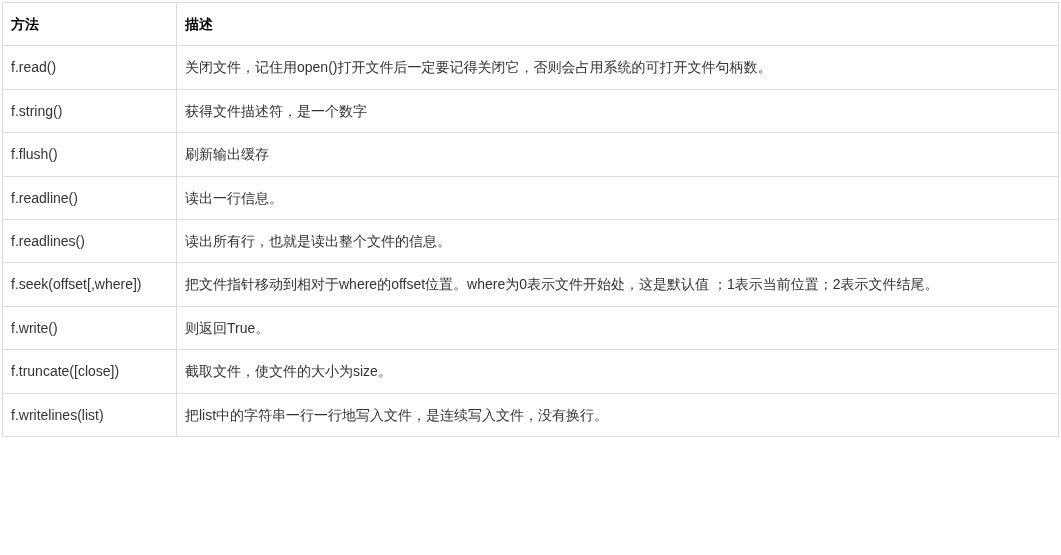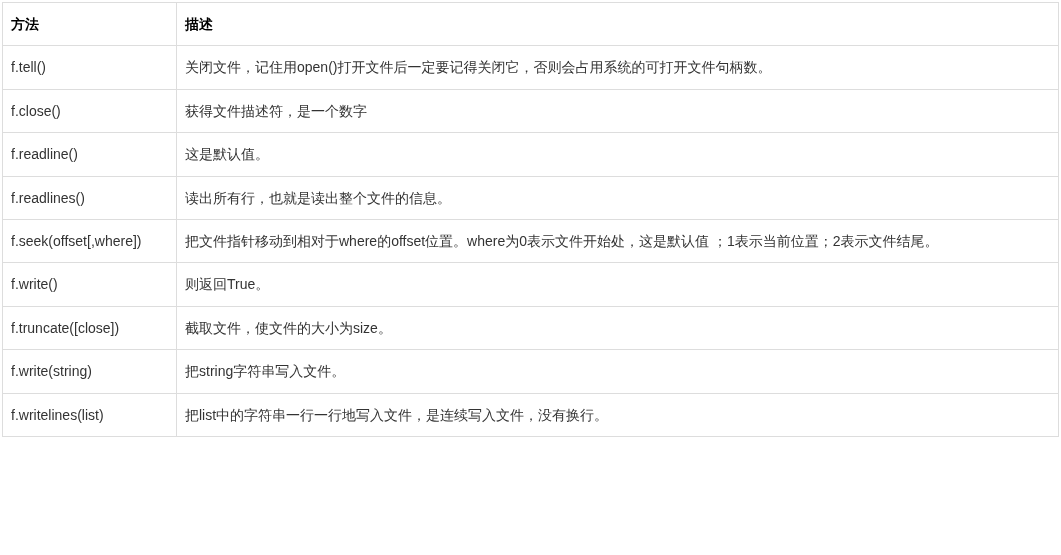--- a/index.html
+++ b/index.html
@@ -49,49 +49,49 @@
     <col class="col-desc">
   </colgroup>
   <thead>
     <tr>
       <th>方法</th>
       <th>描述</th>
     </tr>
   </thead>
   <tbody>
     <tr>
-      <td>f.tell()</td>
+      <td>f.read()</td>
       <td>关闭文件，记住用open()打开文件后一定要记得关闭它，否则会占用系统的可打开文件句柄数。</td>
     </tr>
     <tr>
-      <td>f.close()</td>
+      <td>f.string()</td>
       <td>获得文件描述符，是一个数字</td>
     </tr>
     <tr>
+      <td>f.flush()</td>
+      <td>刷新输出缓存</td>
+    </tr>
+    <tr>
       <td>f.readline()</td>
-      <td>这是默认值。</td>
+      <td>读出一行信息。</td>
     </tr>
     <tr>
       <td>f.readlines()</td>
       <td>读出所有行，也就是读出整个文件的信息。</td>
     </tr>
     <tr>
       <td>f.seek(offset[,where])</td>
       <td>把文件指针移动到相对于where的offset位置。where为0表示文件开始处，这是默认值 ；1表示当前位置；2表示文件结尾。</td>
     </tr>
     <tr>
       <td>f.write()</td>
       <td>则返回True。</td>
     </tr>
     <tr>
       <td>f.truncate([close])</td>
       <td>截取文件，使文件的大小为size。</td>
     </tr>
     <tr>
-      <td>f.write(string)</td>
-      <td>把string字符串写入文件。</td>
-    </tr>
-    <tr>
       <td>f.writelines(list)</td>
       <td>把list中的字符串一行一行地写入文件，是连续写入文件，没有换行。</td>
     </tr>
   </tbody>
 </table>
 
 </body></html>

